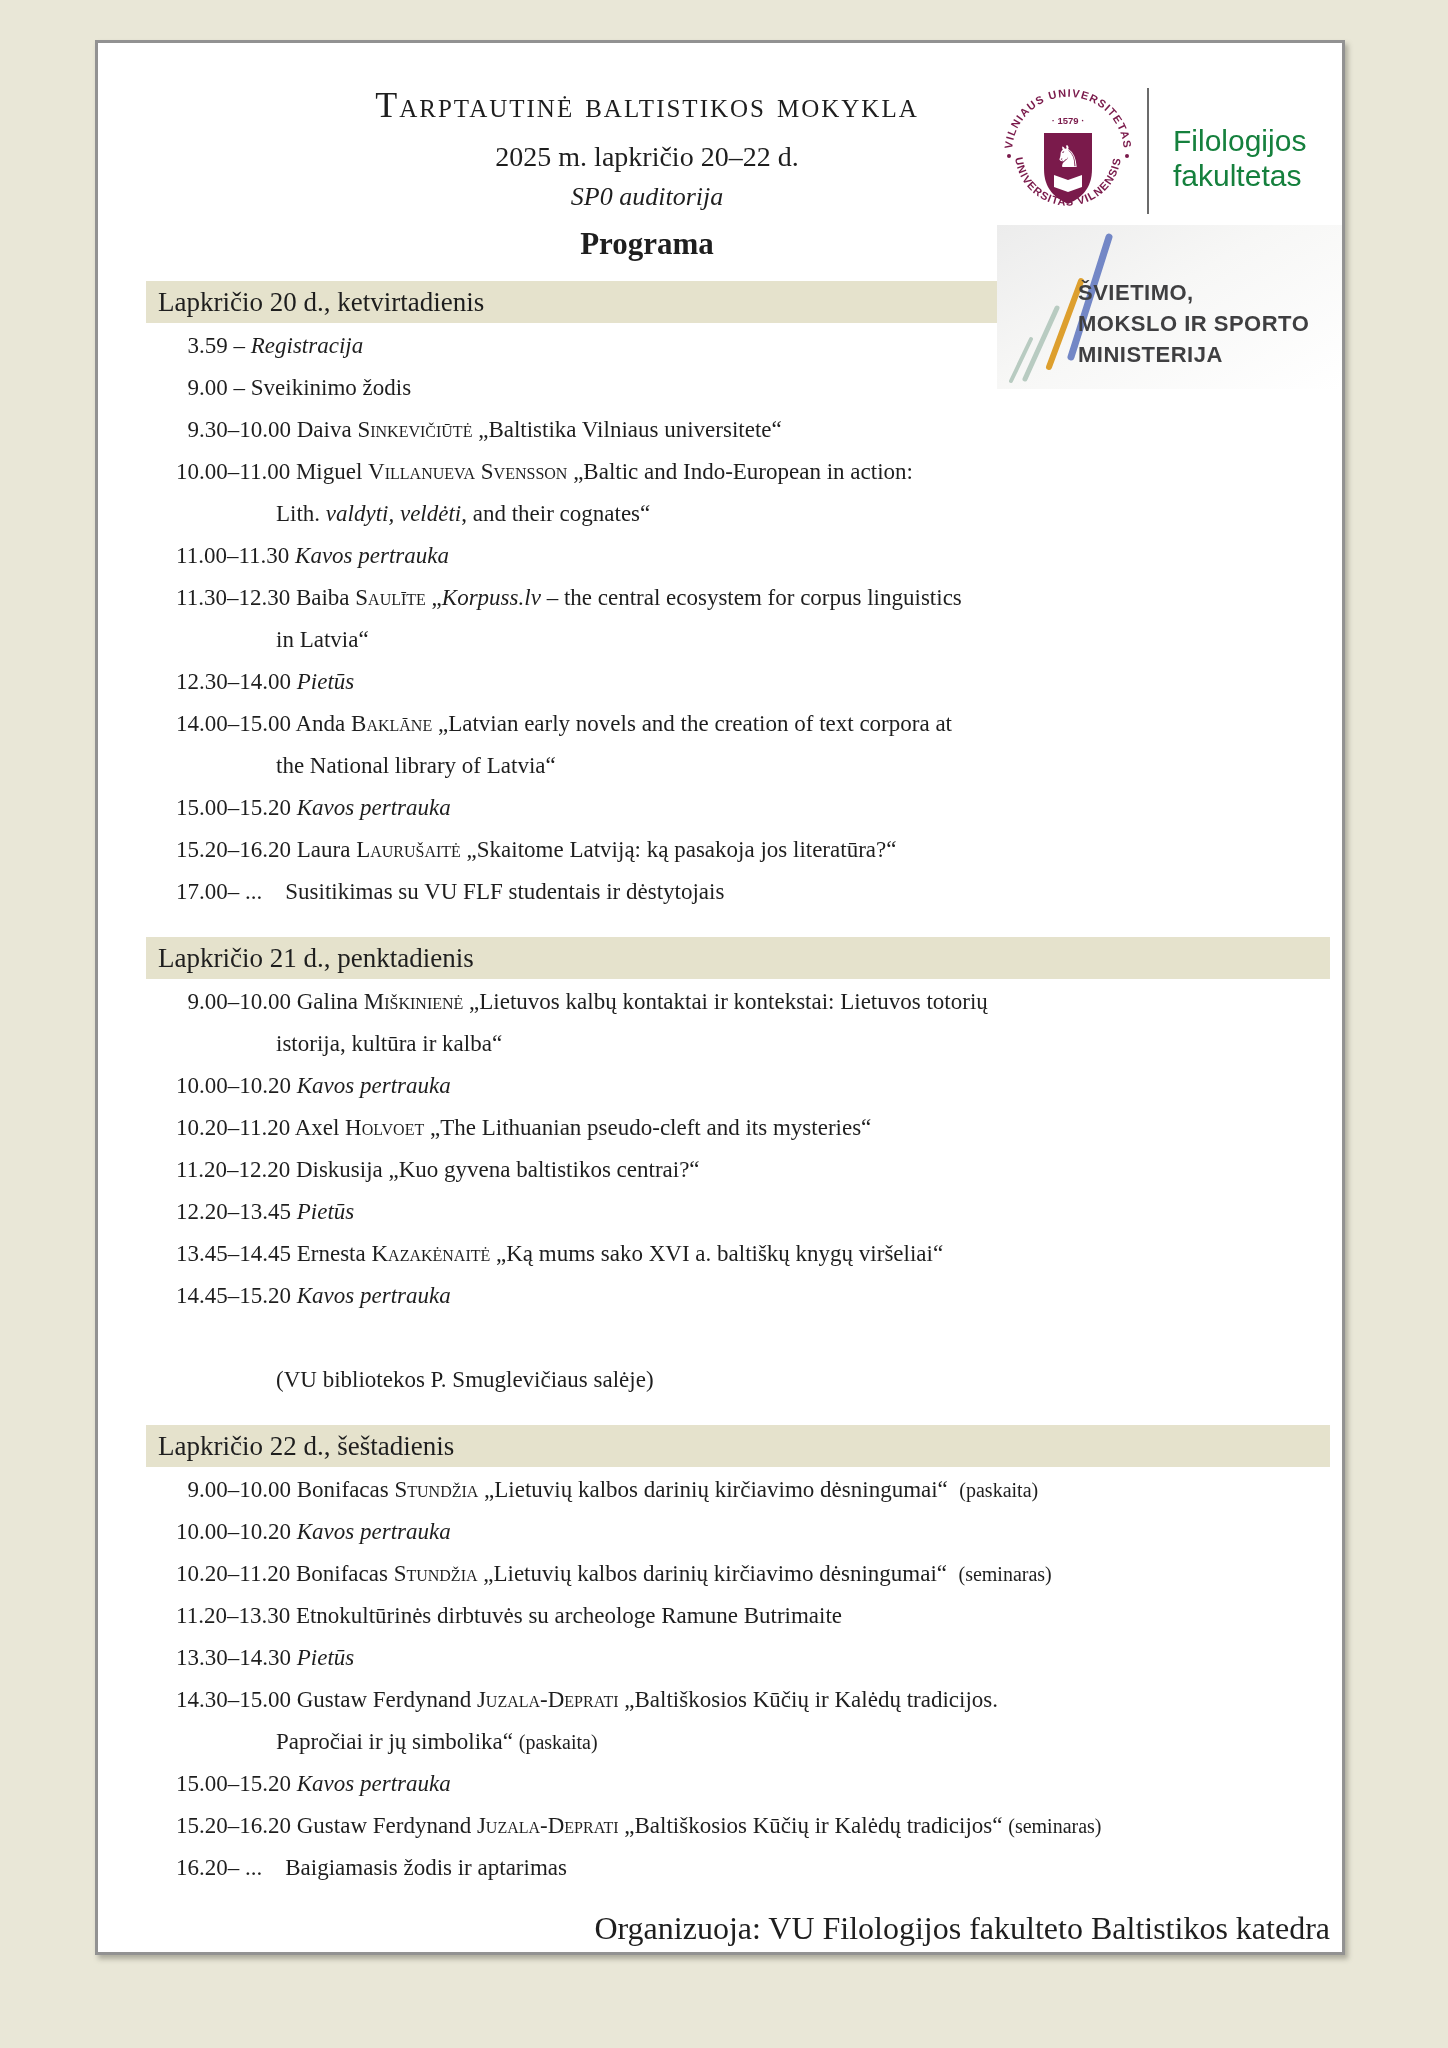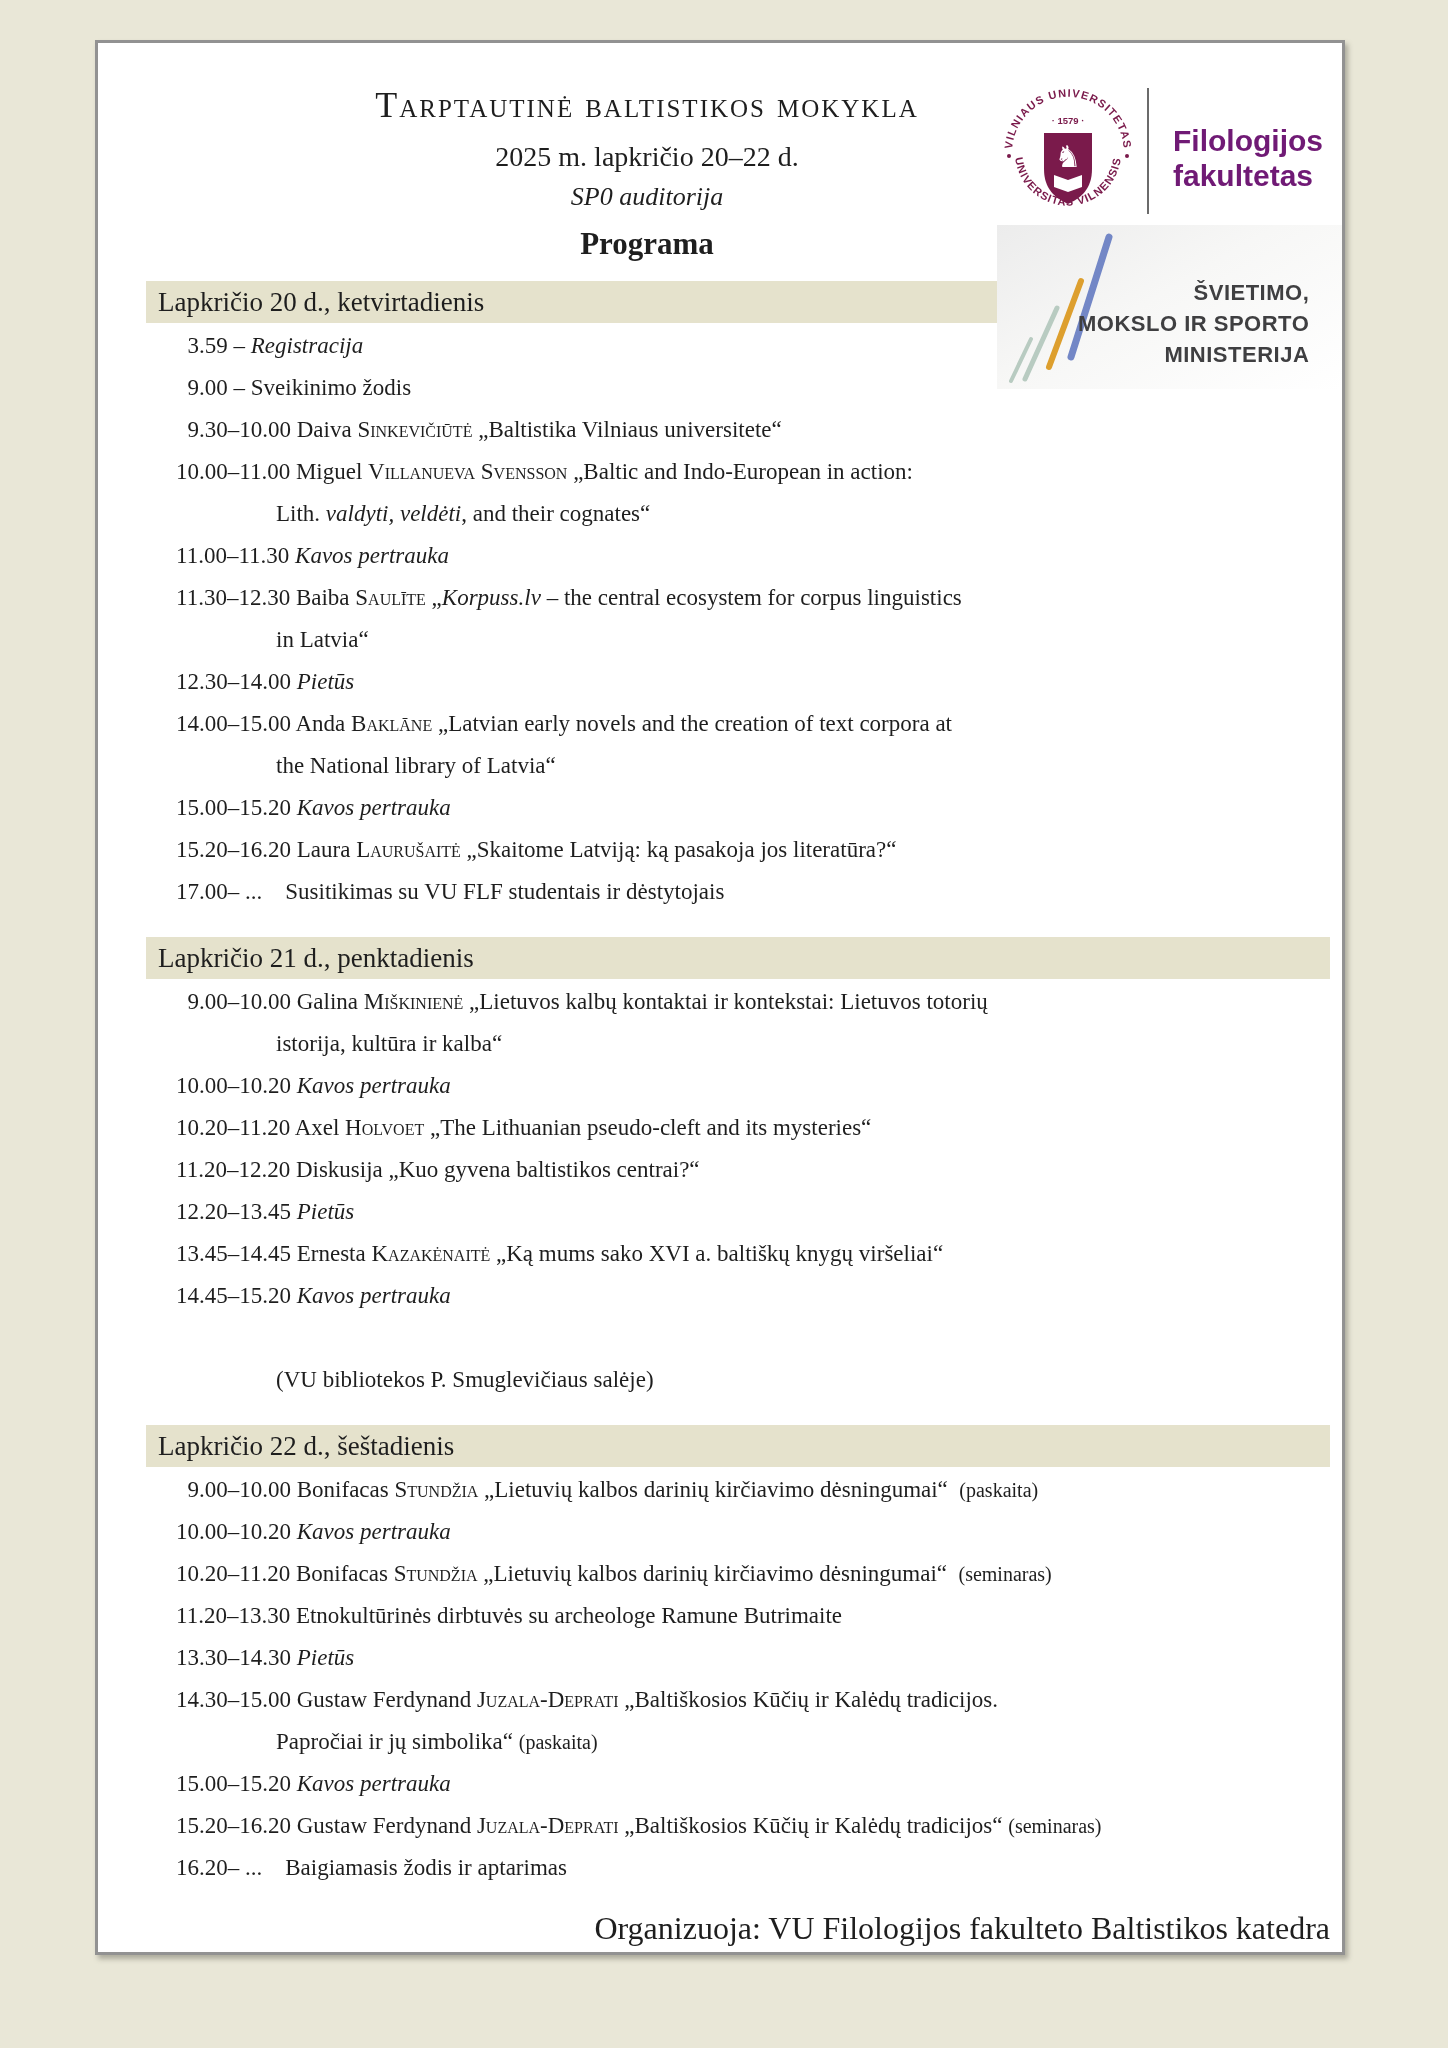--- a/index.html
+++ b/index.html
@@ -18,24 +18,24 @@
   
   .header-text{width:1040px;text-align:center;padding-top:40px;padding-left:29px;}
   .doc-title{font-size:36px;line-height:44px;font-variant:small-caps;letter-spacing:2px;}
   .doc-date{font-size:28px;line-height:32px;margin-top:14px;}
   .doc-venue{font-size:26px;line-height:32px;margin-top:8px;font-style:italic;}
   .doc-program{font-size:31px;line-height:38px;margin-top:12px;font-weight:bold;}
   
   .vu-seal{position:absolute;left:900px;top:40px;width:140px;height:140px;color:var(--vu,#7a1a4b);}
   .fac-divider{position:absolute;left:1049px;top:45px;width:2px;height:126px;background:#6b6b6b;}
   .fac-name{position:absolute;left:1075px;top:80px;
-    font-family:"Liberation Sans", sans-serif;font-weight:bold;
-    font-size:30px;line-height:35px;color:#701a75;}
+    font-family:"Liberation Sans", sans-serif;font-weight:normal;
+    font-size:30px;line-height:35px;color:#15803d;}
   .ministry{position:absolute;left:899px;top:182px;width:345px;height:164px;z-index:3;
-    background:linear-gradient(150deg,#ececec 0%,#f7f7f6 45%,#ffffff 100%);text-align:right;}
+    background:linear-gradient(150deg,#ececec 0%,#f7f7f6 45%,#ffffff 100%);}
   .ministry svg{position:absolute;left:8px;top:4px;}
   .ministry-text{position:absolute;left:81px;top:52px;
     font-family:"Liberation Sans", sans-serif;font-weight:bold;
     font-size:22px;line-height:31px;letter-spacing:.5px;color:#3f3f41;}
   
   .sections{margin-top:18px;}
   .section{margin-bottom:24px;padding-left:48px;}
   .section-header{
     height:42px;line-height:42px;font-size:27px;padding-left:12px;
     background:var(--bar_bg,#e5e2cc);margin-right:12px;

